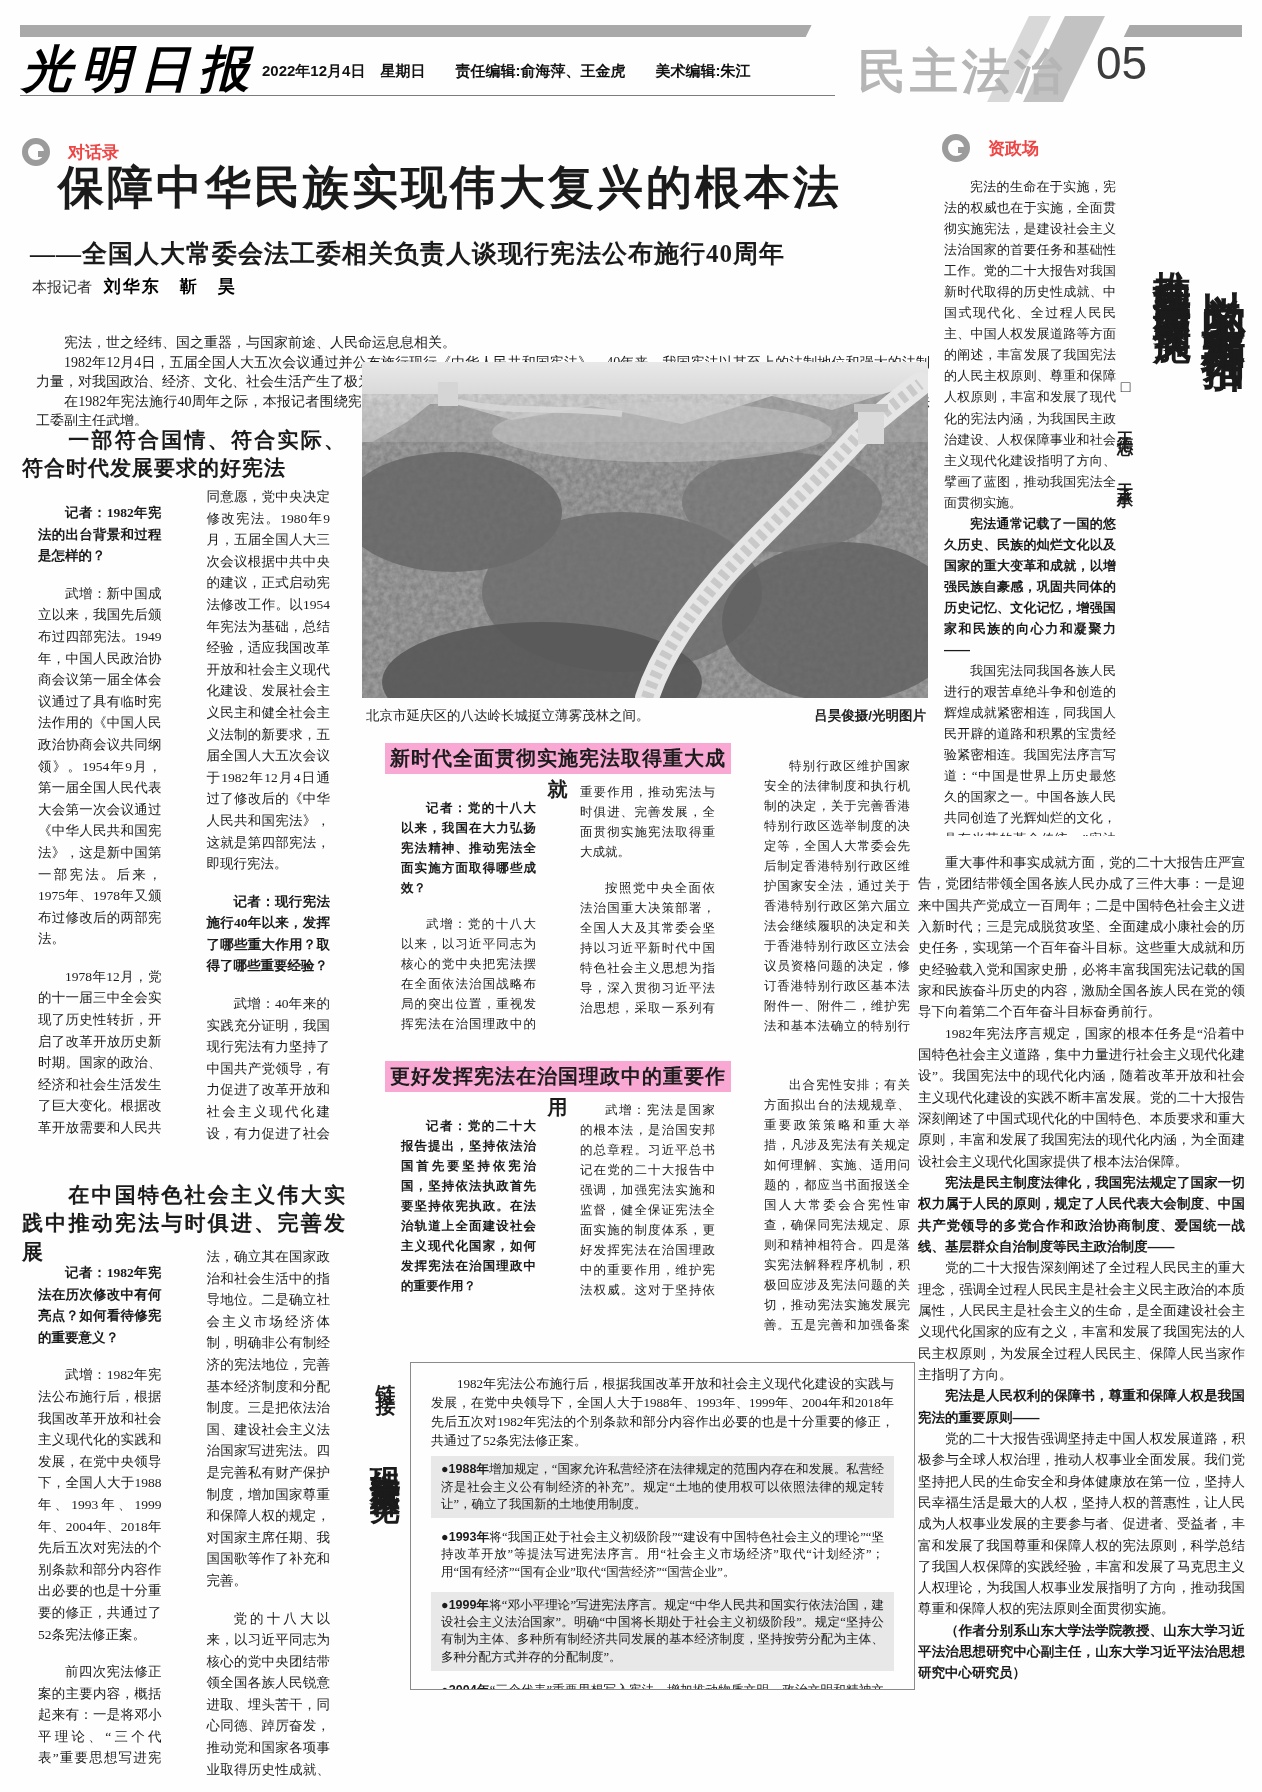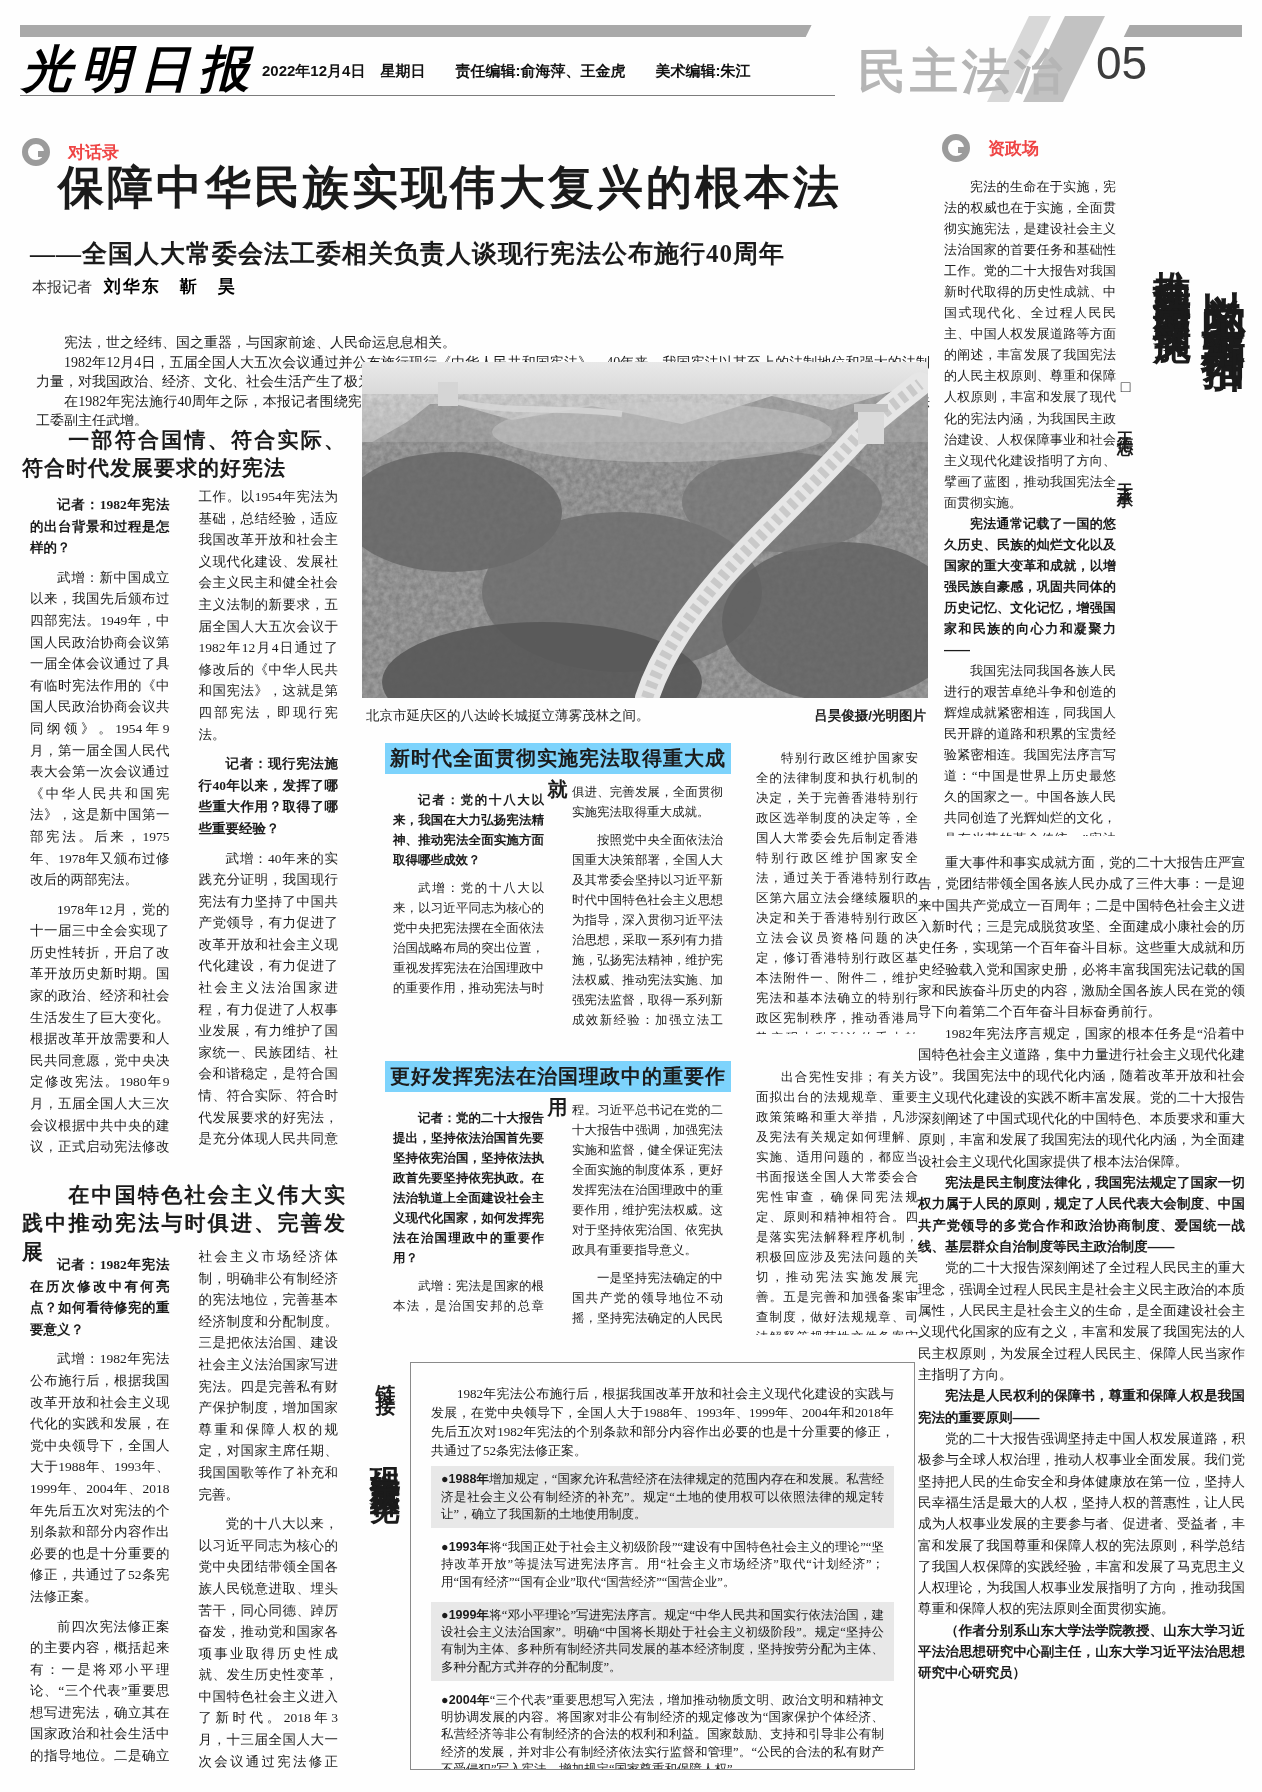--- a/index.html
+++ b/index.html
@@ -23,42 +23,42 @@
   .gicon::after{content:"";position:absolute;right:-5px;top:7px;width:11px;height:6px;background:#9b9b9b;}
   
   .headline1{position:absolute;left:30px;top:163px;width:812px;font-size:46px;font-weight:900;letter-spacing:3px;line-height:1.1;text-align:right;}
   .subhead{position:absolute;left:30px;top:237px;width:800px;font-size:25px;font-weight:900;letter-spacing:1px;}
   .byline{position:absolute;left:32px;top:263px;font-size:15px;color:#333;margin-top:12px;}
   .byline b{font-size:17px;color:#000;letter-spacing:2px;margin-left:8px;}
   .intro{position:absolute;left:36px;top:334px;width:894px;height:92px;overflow:hidden;font-size:14px;line-height:1.32;}
   .intro p{margin:0 0 2px 0;text-indent:2em;text-align:justify;}
   .subhl{position:absolute;font-size:21px;font-weight:900;line-height:1.35;text-indent:2.2em;letter-spacing:1px;text-align:justify;}
   .body-cols{position:absolute;overflow:hidden;text-align:justify;}
-  .body-cols p{margin:8px;text-indent:2em;}
+  .body-cols p{margin:16px;text-indent:2em;}
   .two{column-count:2;}
   .fs135{font-size:13.5px;line-height:1.6;}
   .fs125{font-size:12.5px;line-height:1.6;}
   .st-q{font-weight:bold;}
   .st-bold{font-family:"Liberation Sans",sans-serif;font-weight:bold;}
   .st-kaiti{color:#222;}
   .st-note{font-family:"Liberation Sans",sans-serif;font-weight:bold;}
   
   .photo{position:absolute;left:362px;top:362px;width:566px;height:336px;background:#9a9a9a;}
   .caption{position:absolute;left:366px;top:707px;width:560px;font-size:13.5px;color:#222;}
   .caption .credit{float:right;font-family:"Liberation Sans",sans-serif;font-weight:bold;}
   
-  .barhl{position:absolute;width:346px;height:31px;background:#7dd3fc;font-size:20px;font-weight:900;
+  .barhl{position:absolute;width:346px;height:31px;background:#f9a8d4;font-size:20px;font-weight:900;
          text-align:center;line-height:31px;letter-spacing:1px;}
   
   .linktag{position:absolute;left:378px;top:1368px;width:22px;font-family:"Liberation Sans",sans-serif;
            font-size:20px;font-weight:bold;writing-mode:vertical-rl;letter-spacing:10px;}
   .linktitle{position:absolute;left:364px;top:1444px;height:340px;writing-mode:vertical-rl;
            font-size:30px;font-weight:900;letter-spacing:3px;}
-  .linkbox{position:absolute;left:410px;top:1362px;width:505px;height:408px;border:1px solid #8a8a8a;
-           box-sizing:border-box;padding:22px 20px;overflow:hidden;}
+  .linkbox{position:absolute;left:410px;top:1362px;width:505px;height:328px;border:1px solid #8a8a8a;
+           box-sizing:border-box;padding:12px 20px;overflow:hidden;}
   .linkbox .lintro{font-size:13px;line-height:1.45;text-indent:2em;text-align:justify;margin:0;}
   .linkbox .items p{font-size:12.5px;line-height:1.38;margin:6px 0 0 0;padding:5px 10px;text-align:justify;text-indent:0;}
   .linkbox .items p:nth-child(odd){background:#e8e8e8;}
   .yr{font-family:"Liberation Sans",sans-serif;font-weight:bold;}
   
   .adv-lead{position:absolute;left:944px;top:176px;width:172px;height:660px;overflow:hidden;font-size:13px;line-height:1.62;text-align:justify;}
   .adv-lead p{margin:0;text-indent:2em;}
   .vt1{position:absolute;left:1194px;top:256px;height:540px;writing-mode:vertical-rl;
        font-size:44px;font-weight:900;letter-spacing:6px;}
   .vt2{position:absolute;left:1146px;top:240px;height:560px;writing-mode:vertical-rl;

